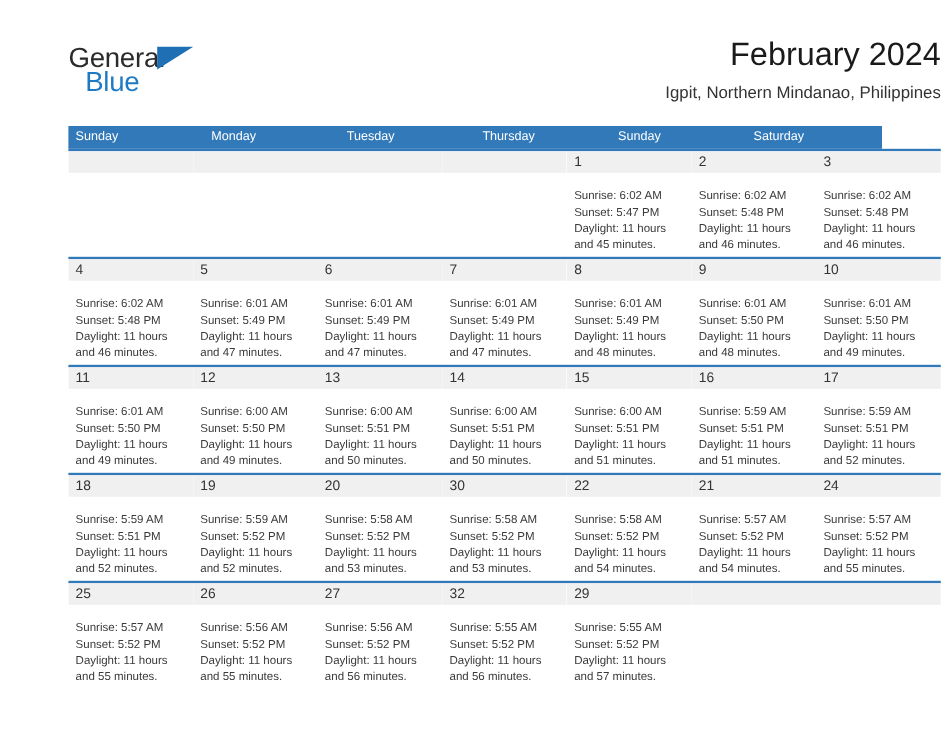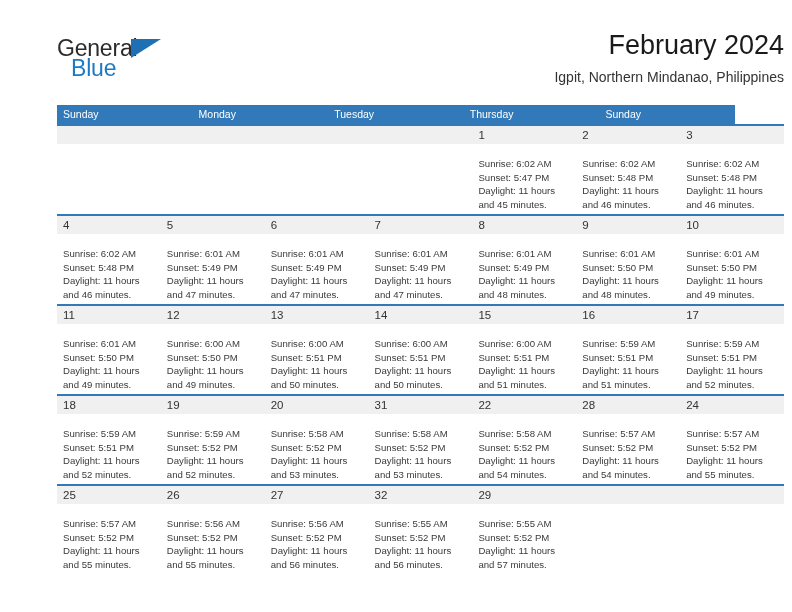--- a/index.html
+++ b/index.html
@@ -180,20 +180,21 @@
   </div>
 
   <div class="calendar">
 
     <div class="dow-row">
       <div class="dow-cell">Sunday</div>
       <div class="dow-cell">Monday</div>
       <div class="dow-cell">Tuesday</div>
       <div class="dow-cell">Thursday</div>
       <div class="dow-cell">Sunday</div>
+      <div class="dow-cell">Saturday</div>
     </div>
 
     <div id="weeks-container">
         <div class="week-row">
           <div class="day-cell empty">
             <div class="daynum-band"></div>
             <div class="daynum"></div>
           </div>
           <div class="day-cell empty">
             <div class="daynum-band"></div>
@@ -408,41 +409,41 @@
             <div class="daynum">20</div>
             <div class="day-details">
               <div>Sunrise: 5:58 AM</div>
               <div>Sunset: 5:52 PM</div>
               <div>Daylight: 11 hours</div>
               <div>and 53 minutes.</div>
             </div>
           </div>
           <div class="day-cell">
             <div class="daynum-band"></div>
-            <div class="daynum">31</div>
+            <div class="daynum">30</div>
             <div class="day-details">
               <div>Sunrise: 5:58 AM</div>
               <div>Sunset: 5:52 PM</div>
               <div>Daylight: 11 hours</div>
               <div>and 53 minutes.</div>
             </div>
           </div>
           <div class="day-cell">
             <div class="daynum-band"></div>
             <div class="daynum">22</div>
             <div class="day-details">
               <div>Sunrise: 5:58 AM</div>
               <div>Sunset: 5:52 PM</div>
               <div>Daylight: 11 hours</div>
               <div>and 54 minutes.</div>
             </div>
           </div>
           <div class="day-cell">
             <div class="daynum-band"></div>
-            <div class="daynum">28</div>
+            <div class="daynum">21</div>
             <div class="day-details">
               <div>Sunrise: 5:57 AM</div>
               <div>Sunset: 5:52 PM</div>
               <div>Daylight: 11 hours</div>
               <div>and 54 minutes.</div>
             </div>
           </div>
           <div class="day-cell">
             <div class="daynum-band"></div>
             <div class="daynum">24</div>

